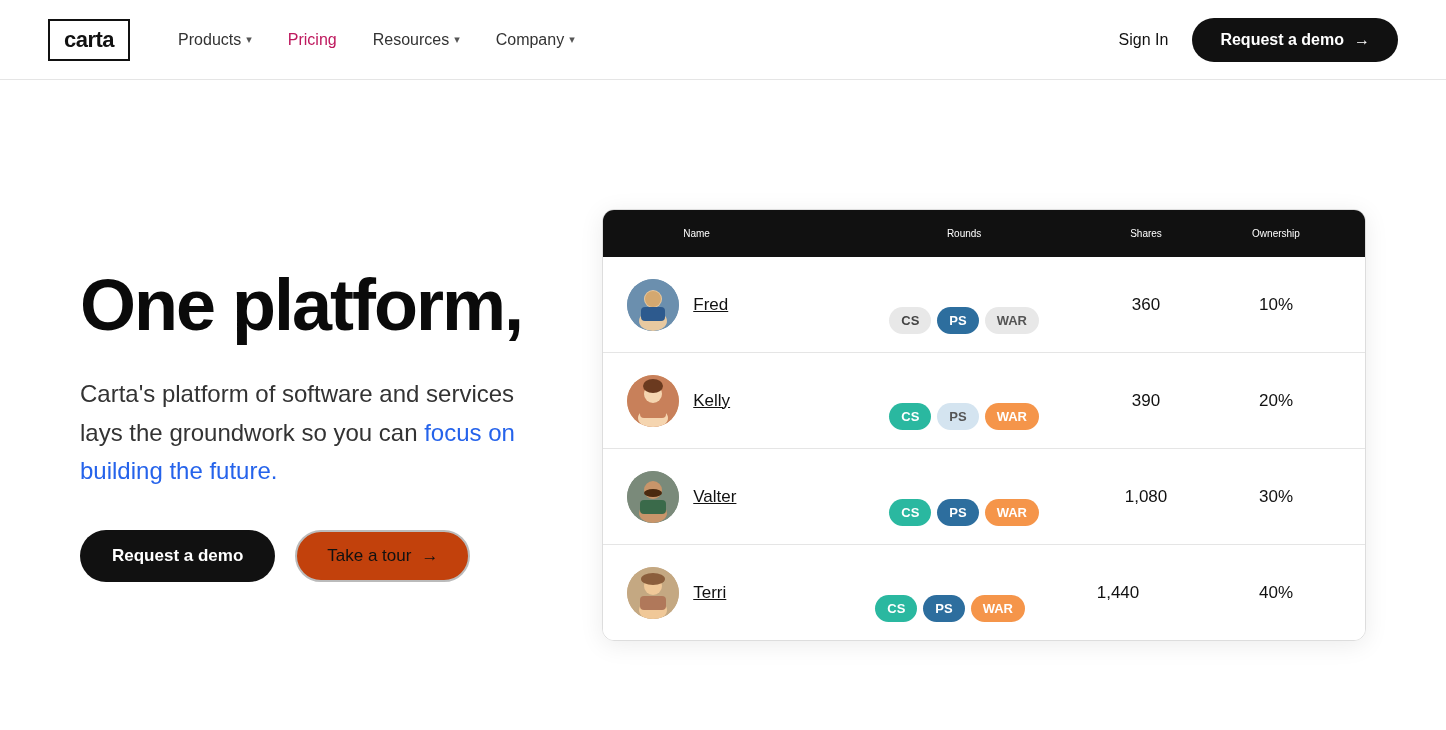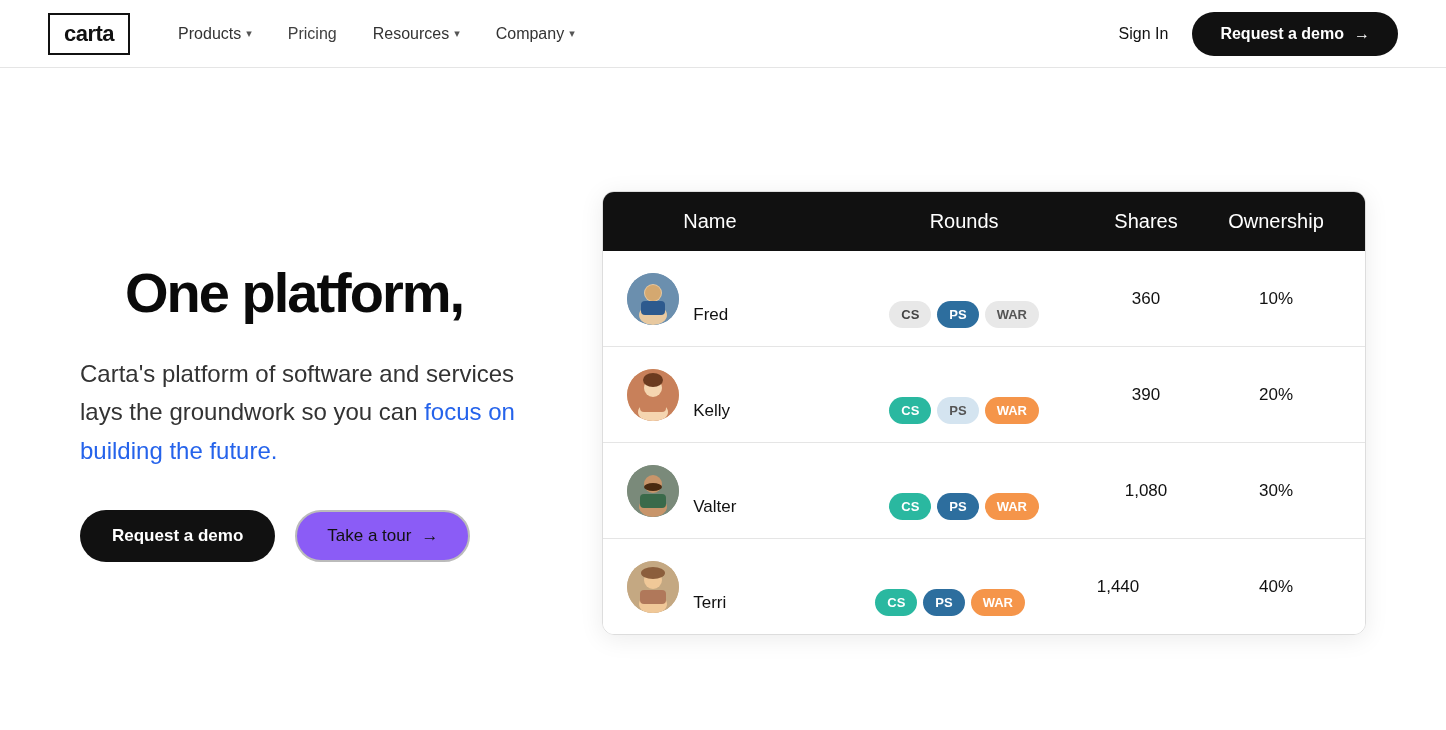--- a/index.html
+++ b/index.html
@@ -3,21 +3,21 @@
   <meta charset="utf-8">
   <style>
     * { margin: 0; padding: 0; box-sizing: border-box; }
     body { font-family: -apple-system, BlinkMacSystemFont, 'Segoe UI', Helvetica, Arial, sans-serif; background: #fff; color: #111; width: 1446px; height: 730px; overflow: hidden; }
 
     
     nav {
       display: flex;
       align-items: center;
       padding: 0 48px;
-      height: 68px;
+      height: 80px;
       border-bottom: 1px solid #e5e5e5;
     }
     .logo-box {
       border: 2px solid #111;
       padding: 6px 14px;
       font-size: 22px;
       font-weight: 700;
       letter-spacing: -0.5px;
       margin-right: 48px;
     }
@@ -30,21 +30,21 @@
     .nav-link {
       font-size: 16px;
       color: #333;
       text-decoration: none;
       display: flex;
       align-items: center;
       gap: 5px;
       cursor: pointer;
     }
     .nav-link-active {
-      color: #404040;
+      color: #be185d;
     }
     .chevron {
       font-size: 11px;
       color: #555;
     }
     .nav-right {
       display: flex;
       align-items: center;
       gap: 24px;
     }
@@ -72,27 +72,26 @@
       display: flex;
       align-items: center;
       padding: 40px 80px 0 80px;
       height: calc(730px - 80px);
     }
     .hero-left {
       flex: 1;
       padding-right: 80px;
     }
     .hero-headline {
-      font-size: 56px;
+      font-size: 72px;
       font-weight: 700;
       line-height: 1.05;
       color: #0a0a0a;
       letter-spacing: -2px;
       margin-bottom: 32px;
-      margin-left: 45px;
     }
     .hero-sub {
       font-size: 24px;
       color: #333;
       line-height: 1.6;
       margin-bottom: 40px;
       max-width: 540px;
     }
     .hero-sub span.highlight {
       color: #2563eb;
@@ -106,21 +105,21 @@
       background: #111;
       color: #fff;
       border: none;
       border-radius: 50px;
       padding: 16px 32px;
       font-size: 17px;
       font-weight: 600;
       cursor: pointer;
     }
     .btn-secondary {
-      background: #8b5cf6;
+      background: #c2410c;
       color: #111;
       border: 2px solid #bbb;
       border-radius: 50px;
       padding: 14px 30px;
       font-size: 17px;
       font-weight: 500;
       cursor: pointer;
       display: flex;
       align-items: center;
       gap: 10px;
@@ -135,41 +134,42 @@
       border-radius: 12px;
       overflow: hidden;
       box-shadow: 0 4px 24px rgba(0,0,0,0.08);
     }
     .table-header {
       background: #111;
       color: #fff;
       display: grid;
       grid-template-columns: 220px 1fr 130px 130px;
       padding: 18px 24px;
-      font-size: 20px;
+      font-size: 10px;
       font-weight: 500;
     }
     .table-header span:first-child { padding-left: 56px; }
     .table-header span { display: flex; align-items: center; justify-content: center; }
     .table-header span:first-child { justify-content: flex-start; }
 
     .table-row {
       display: grid;
       grid-template-columns: 220px 1fr 130px 130px;
       padding: 18px 24px;
       align-items: center;
       border-bottom: 1px solid #e5e5e5;
       background: #fff;
     }
     .table-row:last-child { border-bottom: none; gap: 28px; }
 
     .person-cell {
       display: flex;
-      align-items: flex-end;
+      align-items: center;
       gap: 14px;
+      text-decoration: underline;
     }
     .avatar {
       width: 52px;
       height: 52px;
       border-radius: 50%;
       background: #ccc;
       flex-shrink: 0;
       overflow: hidden;
       display: flex;
       align-items: center;

